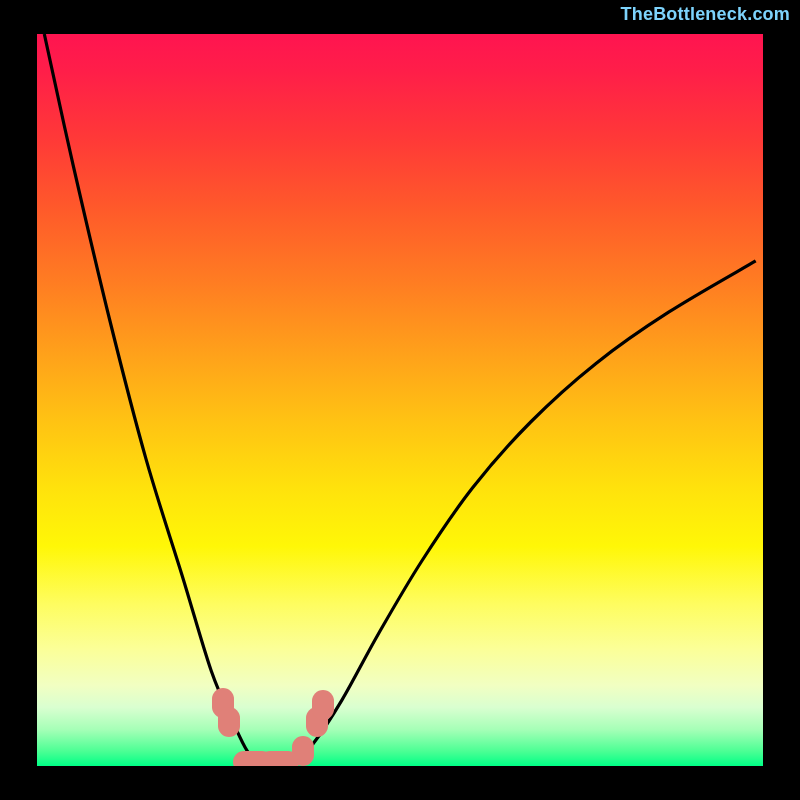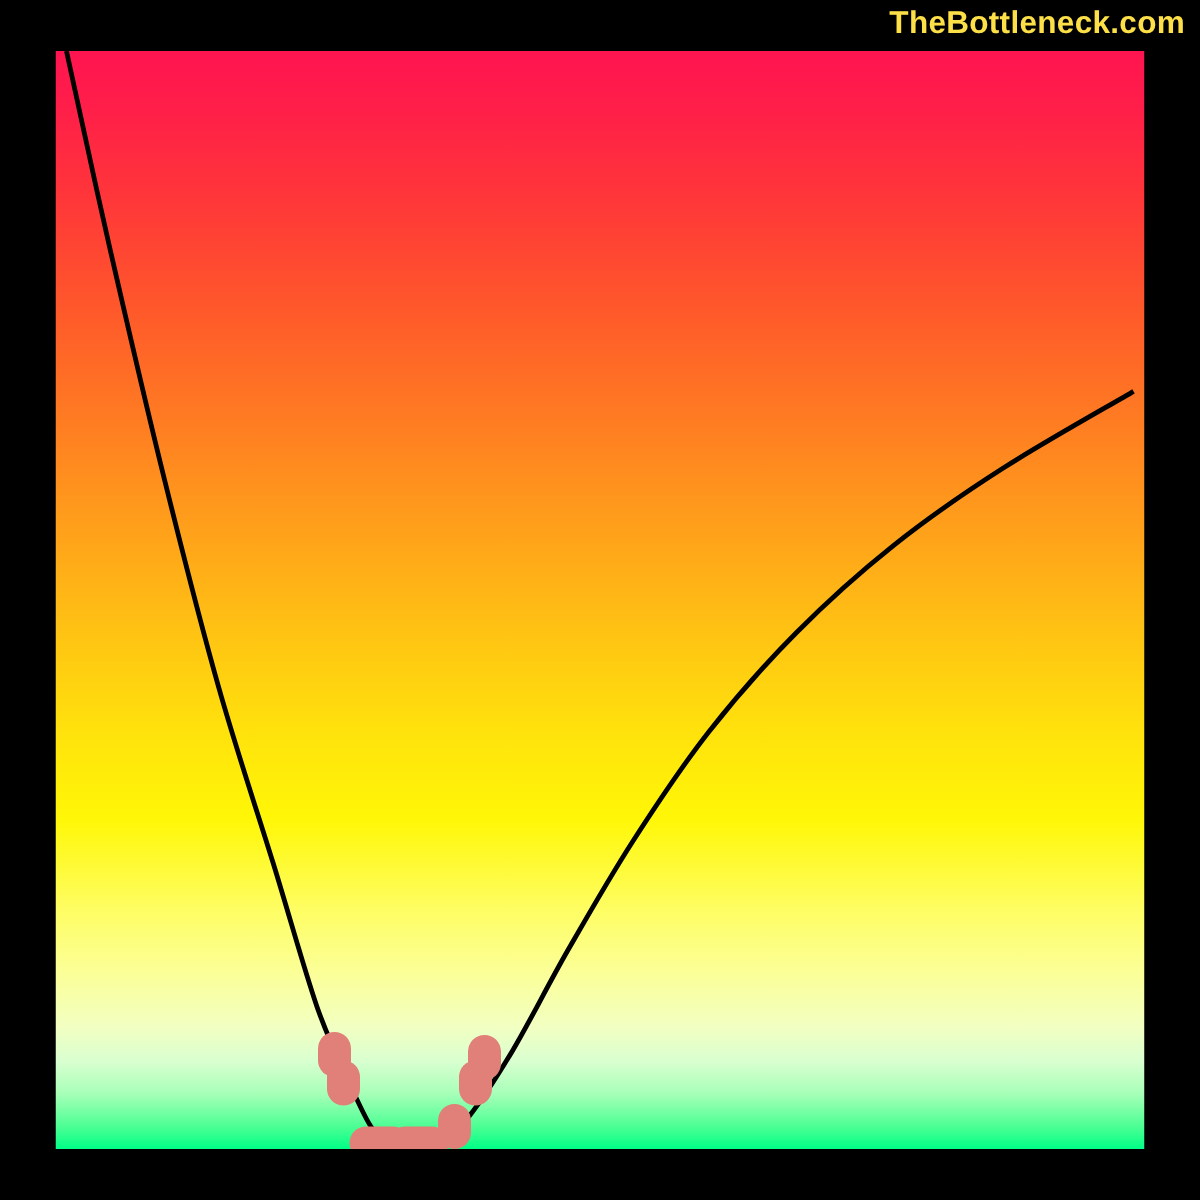--- a/index.html
+++ b/index.html
@@ -8,22 +8,22 @@
     position: relative;
     width: 800px;
     height: 800px;
     background: #000;
   }
   .attribution {
     position: absolute;
     top: 4px;
     right: 10px;
     font-family: Arial, Helvetica, sans-serif;
-    font-size: 21px;
-    color: #fde047;
+    font-size: 18px;
+    color: #7dd3fc;
     font-weight: 600;
     letter-spacing: 0.2px;
   }
   .plot-area {
     position: absolute;
     left: 37px;
     top: 34px;
     width: 726px;
     height: 732px;
     overflow: hidden;

